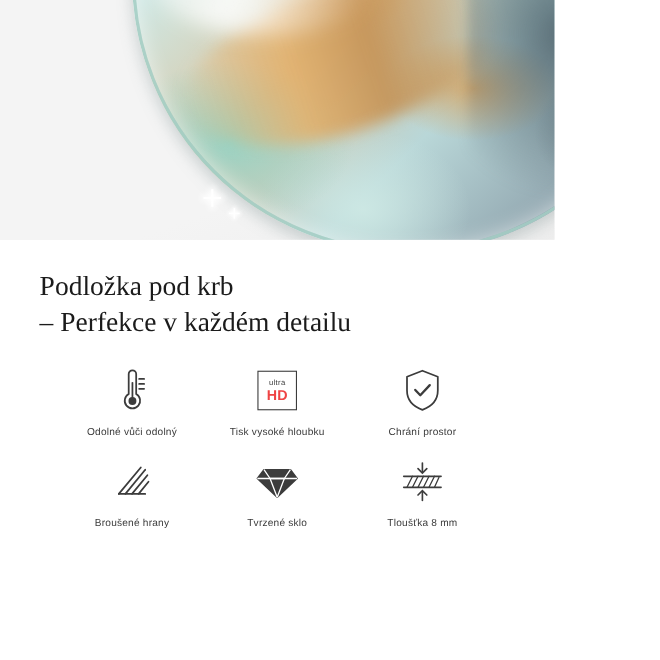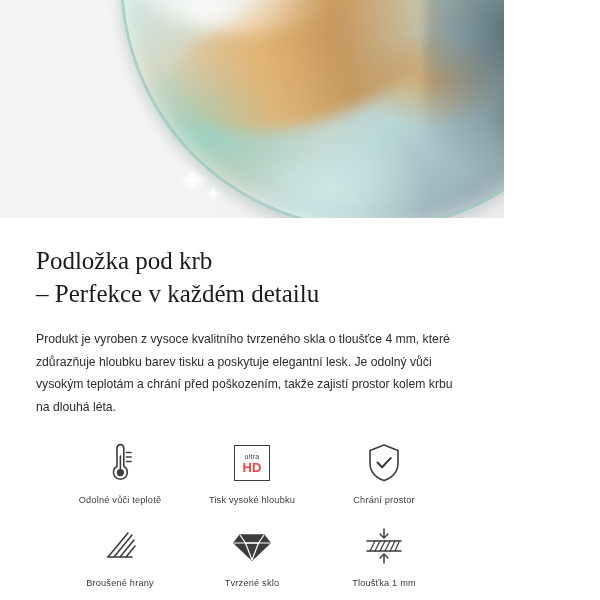--- a/index.html
+++ b/index.html
@@ -192,36 +192,35 @@
       <div class="pad-dark"></div>
       <div class="pad-edge"></div>
     </div>
     <div class="sparkle s1"></div>
     <div class="sparkle s2"></div>
   </div>
 
   <div class="content">
     <h1 class="title">Podložka pod krb
 – Perfekce v každém detailu</h1>
-    <p class="desc">Produkt je vyroben z vysoce kvalitního tvrzeného skla o tloušťce 4 mm, které zdůrazňuje hloubku barev tisku a poskytuje elegantní lesk. Je odolný vůči vysokým teplotám a chrání před poškozením, takže zajistí prostor kolem krbu na dlouhá léta.</p>
 
     <div class="features">
 
       <div class="feature">
         <div class="feat-icon">
           <svg width="40" height="42" viewBox="0 0 40 42" fill="none" stroke="#3c3c3c" stroke-width="1.6" stroke-linecap="round">
             <path d="M17 6a3.4 3.4 0 0 1 6.8 0v18.2a7 7 0 1 1-6.8 0z"></path>
             <circle cx="20.4" cy="30.6" r="3.6" fill="#3c3c3c" stroke="none"></circle>
             <line x1="20.4" y1="14" x2="20.4" y2="28"></line>
             <line x1="26.5" y1="10.5" x2="31" y2="10.5"></line>
             <line x1="26.5" y1="15" x2="31" y2="15"></line>
             <line x1="26.5" y1="19.5" x2="31" y2="19.5"></line>
           </svg>
         </div>
-        <div class="feat-label">Odolné vůči teplotě</div>
+        <div class="feat-label">Odolné vůči odolný</div>
       </div>
 
       <div class="feature">
         <div class="feat-icon">
           <div class="ultrahd">
             <span class="u1">ultra</span>
             <span class="u2">HD</span>
           </div>
         </div>
         <div class="feat-label">Tisk vysoké hloubku</div>
@@ -268,18 +267,18 @@
           <svg width="46" height="40" viewBox="0 0 46 40" fill="none" stroke="#3c3c3c" stroke-width="1.5" stroke-linecap="round">
             <line x1="23" y1="3" x2="23" y2="11"></line>
             <path d="M19 8 L23 12 L27 8"></path>
             <line x1="6" y1="15" x2="40" y2="15"></line>
             <line x1="6" y1="25" x2="40" y2="25"></line>
             <path d="M9 25 L14 15 M14 25 L19 15 M19 25 L24 15 M24 25 L29 15 M29 25 L34 15 M34 25 L38 16" stroke-width="1.2"></path>
             <line x1="23" y1="37" x2="23" y2="29"></line>
             <path d="M19 32 L23 28 L27 32"></path>
           </svg>
         </div>
-        <div class="feat-label">Tloušťka 1 mm</div>
+        <div class="feat-label">Tloušťka 8 mm</div>
       </div>
 
     </div>
   </div>
 </div>
 
 </body></html>

